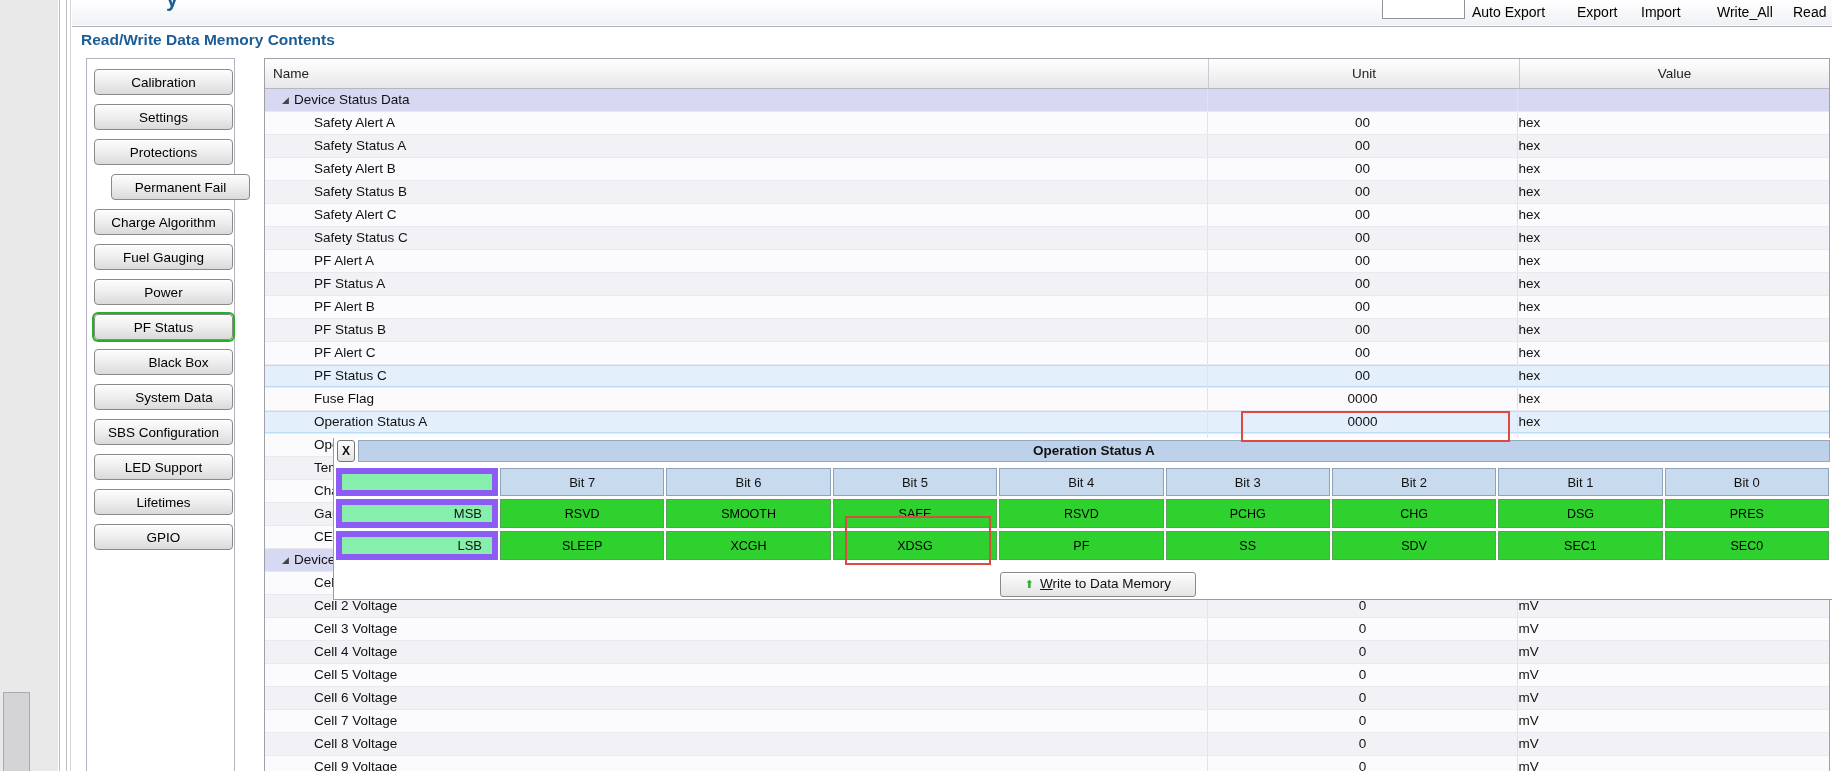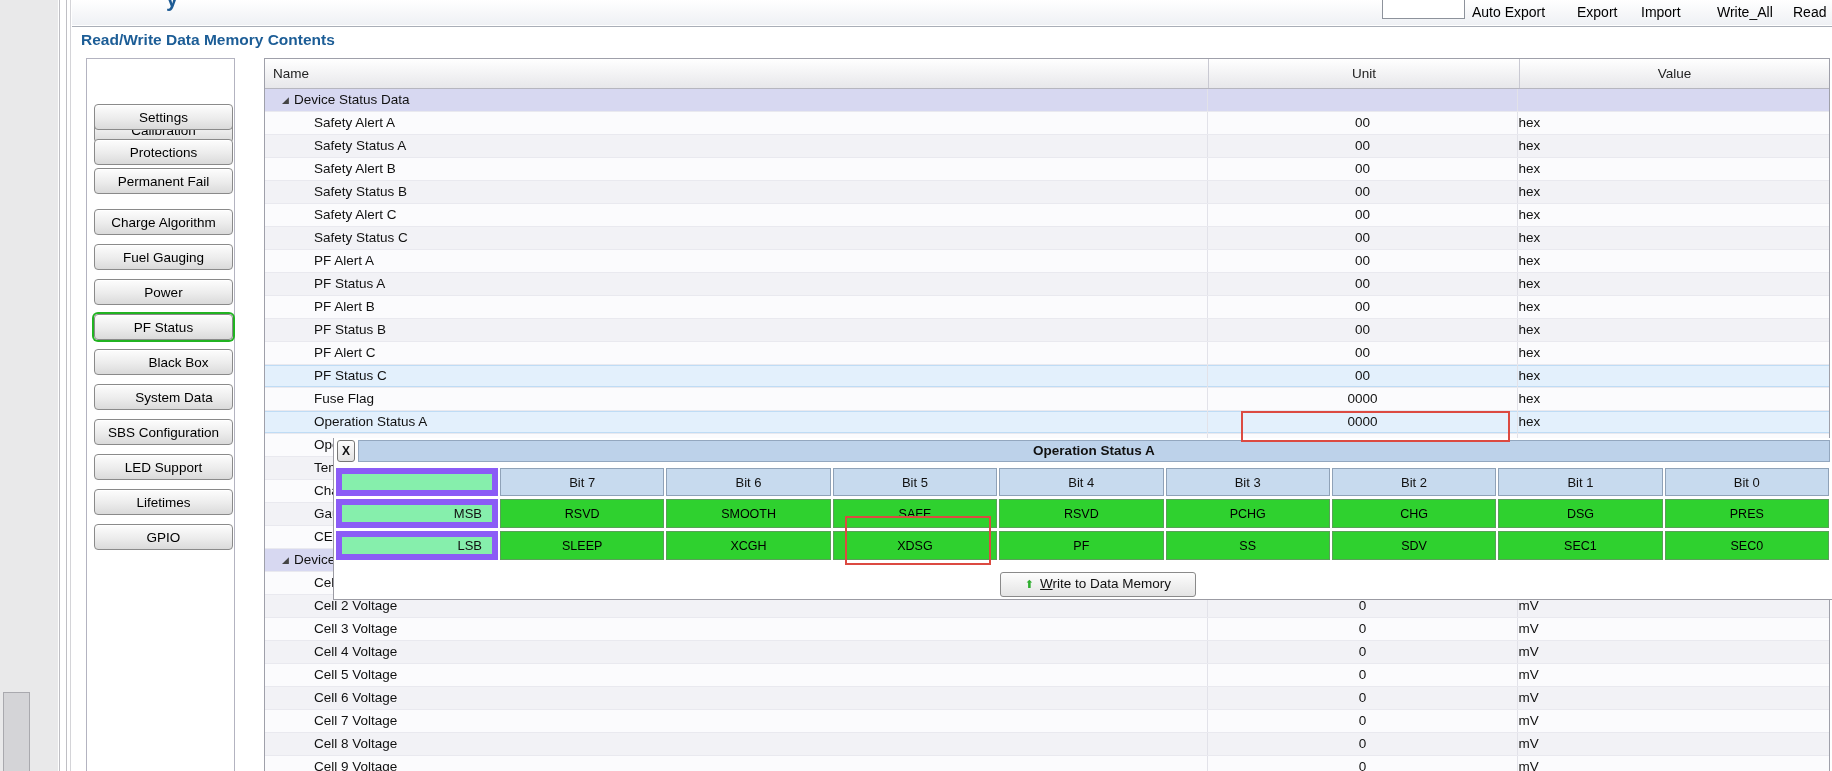--- a/index.html
+++ b/index.html
@@ -98,24 +98,24 @@
 
   <div id="toolbar">
     <span id="clipped-title">y</span>
     <input id="tb-input" type="text" value="" style="">
     <span id="tb-items"><span class="tb-item tb-i0">Auto Export</span><span class="tb-item tb-i1">Export</span><span class="tb-item tb-i2">Import</span><span class="tb-item tb-i3">Write_All</span><span class="tb-item tb-i4">Read</span></span>
   </div>
 
   <div id="page-heading">Read/Write Data Memory Contents</div>
 
   <div id="sidebar">
-      <button class="side-btn" style="top: 10px; margin-top: 48px;">Calibration</button>
+      <button class="side-btn" style="top: 10px;">Calibration</button>
       <button class="side-btn" style="top: 45px;">Settings</button>
       <button class="side-btn" style="top: 80px;">Protections</button>
-      <button class="side-btn" style="top: 109px;">Permanent Fail</button>
+      <button class="side-btn" style="top: 115px; margin-left: 17px;">Permanent Fail</button>
       <button class="side-btn" style="top: 150px;">Charge Algorithm</button>
       <button class="side-btn" style="top: 185px;">Fuel Gauging</button>
       <button class="side-btn" style="top: 220px;">Power</button>
       <button class="side-btn active" style="top: 255px;">PF Status</button>
       <button class="side-btn" style="top: 290px; padding-left: 36px;">Black Box</button>
       <button class="side-btn" style="top: 325px; padding-left: 27px;">System Data</button>
       <button class="side-btn" style="top: 360px;">SBS Configuration</button>
       <button class="side-btn" style="top: 395px;">LED Support</button>
       <button class="side-btn" style="top: 430px;">Lifetimes</button>
       <button class="side-btn" style="top: 465px;">GPIO</button>

